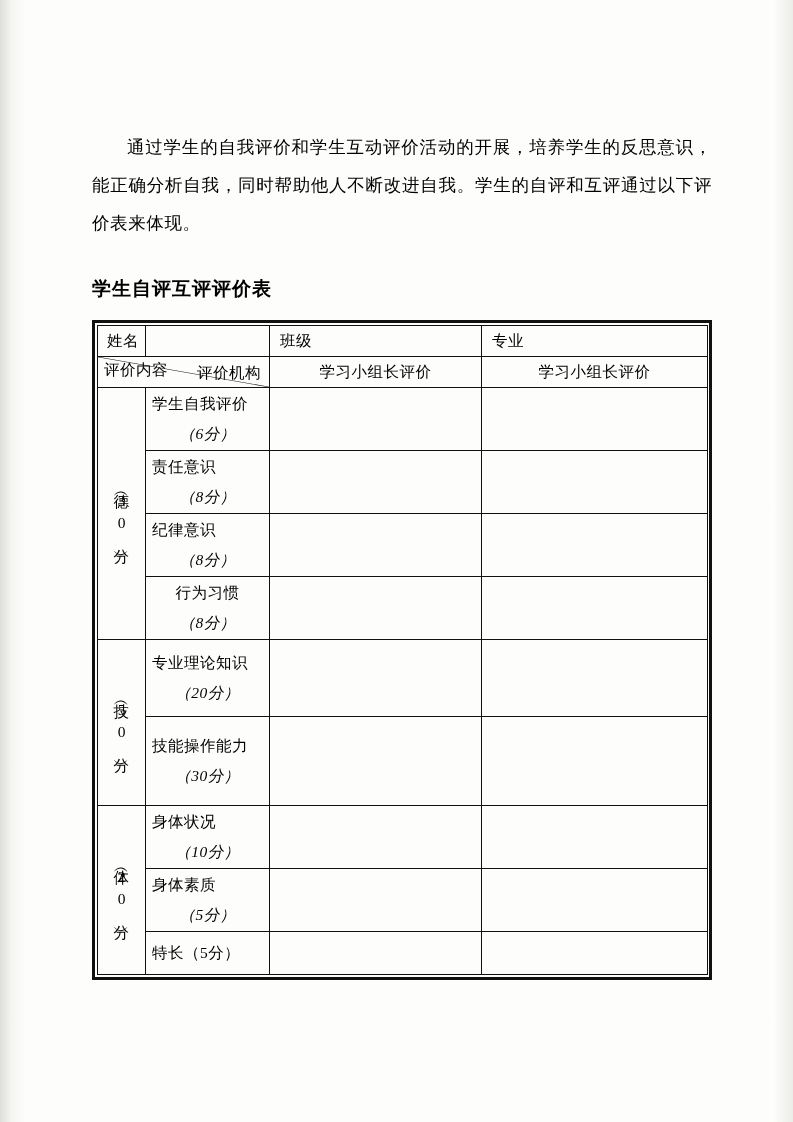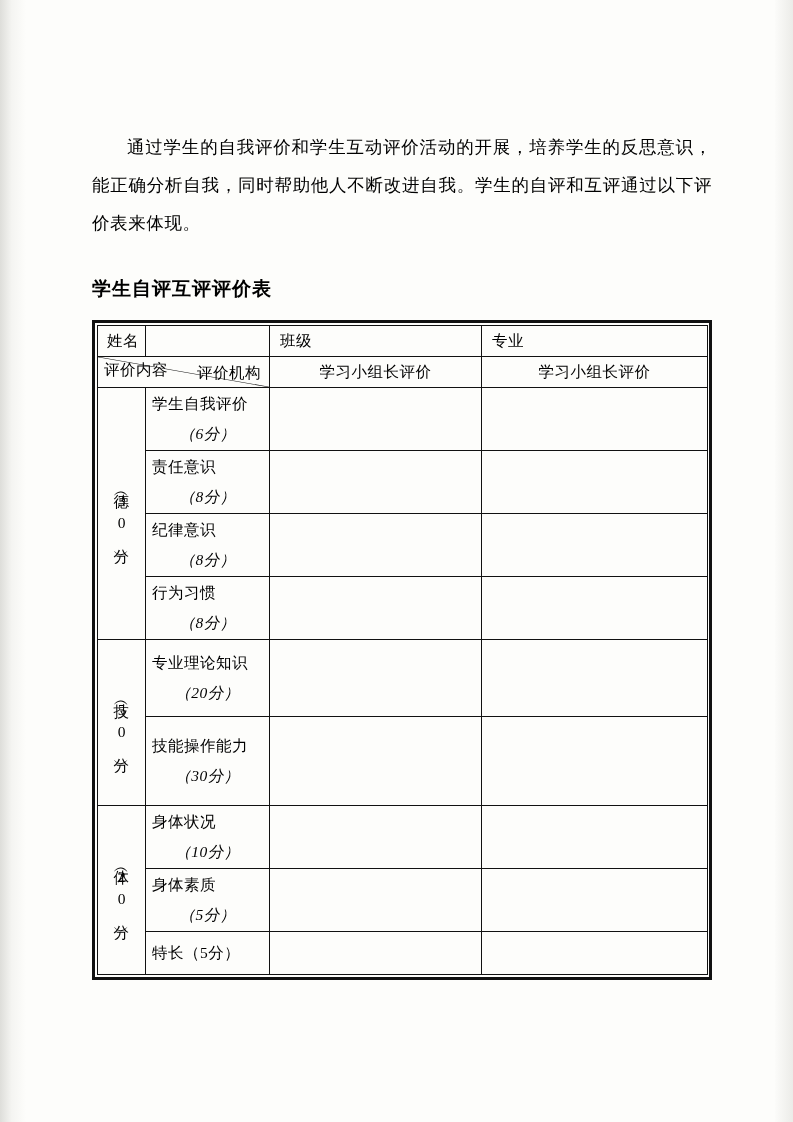--- a/index.html
+++ b/index.html
@@ -213,21 +213,21 @@
           <tr>
             <td class="item">
               <span class="l1">纪律意识</span>
               <span class="l2">（8分）</span>
             </td>
             <td style="height:62px"></td>
             <td></td>
           </tr>
           <tr>
             <td class="item">
-              <span class="l1" style="text-align:left">行为习惯</span>
+              <span class="l1" style="text-align:center">行为习惯</span>
               <span class="l2">（8分）</span>
             </td>
             <td style="height:62px"></td>
             <td></td>
           </tr>
 
           <tr>
             <td class="cat" rowspan="2">
               <div class="vtext">技（50分）</div>
             </td>

